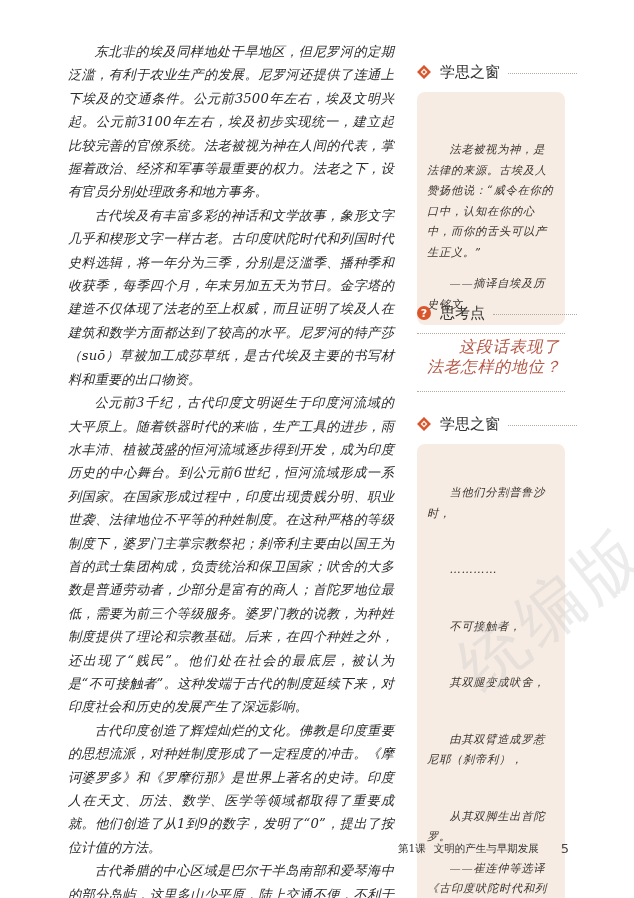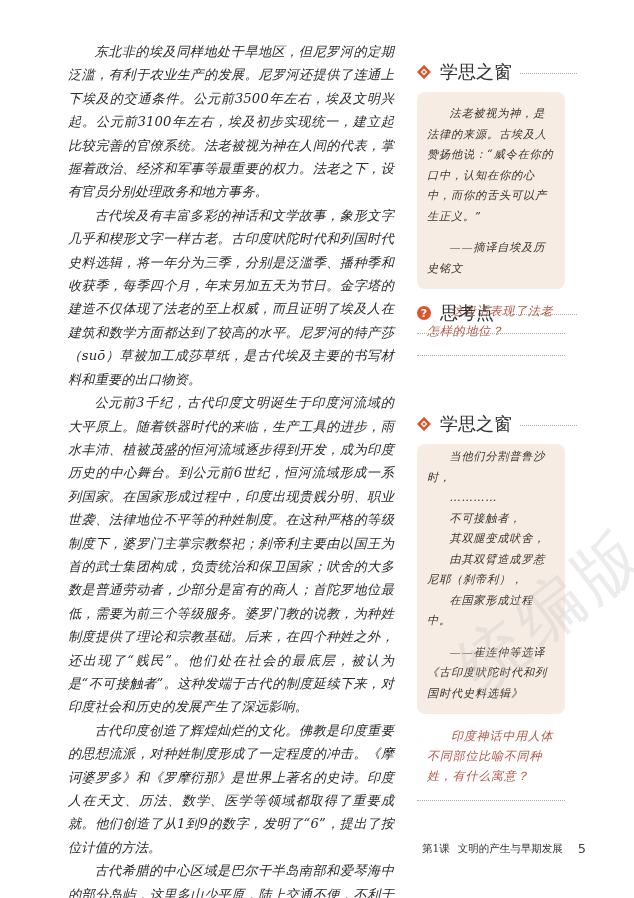--- a/index.html
+++ b/index.html
@@ -12,65 +12,65 @@
     text-align: justify;
   }
   .main-col p { text-indent: 2em; font-style: italic; }
 
   .side-col { position: absolute; left: 417px; width: 160px; }
 
   .side-header { display: flex; align-items: center; height: 20px; }
   .side-header .icon { width: 14px; height: 14px; margin-right: 9px; flex: none; }
   .side-header .title {
     font-family: "DejaVu Sans", "Liberation Sans", sans-serif;
-    font-size: 18px; color: #333; white-space: nowrap; margin-right: 8px;
+    font-size: 15px; color: #333; white-space: nowrap; margin-right: 8px;
   }
   .side-header .rule { flex: 1; border-top: 1px dotted #b8a9a0; height: 0; margin-top: 2px; }
 
   .quote-box {
     background: #f6ece3; border-radius: 8px;
     padding: 12px 10px 10px 10px; margin-top: 10px; margin-right: 12px;
     font-size: 11.2px; line-height: 20.5px; color: #3b3430; font-style: italic;
     letter-spacing: 0.8px;
   }
-  .quote-box .indent { text-indent: 2em; }
+  .quote-box .indent { text-indent: 2em; margin-top: 36px; }
   .quote-box .src { text-indent: 2em; margin-top: 11px; }
 
   .question {
-    color: #b45745; font-size: 12px; line-height: 20px; font-style: italic;
+    color: #b45745; font-size: 16px; line-height: 20px; font-style: italic;
     letter-spacing: 0.8px; padding: 12px 14px 0 10px;
   }
   .question .indent { text-indent: 2em; }
   .dotted-sep { border-top: 1px dotted #b8a9a0; margin: 14px 12px 0 0; height: 0; }
 
   .watermark {
     position: absolute; left: 440px; top: 640px;
     font-size: 66px; color: rgba(200,200,200,0.35);
     transform: rotate(-38deg); transform-origin: left top;
     letter-spacing: 6px; white-space: nowrap; pointer-events: none;
     font-family: "DejaVu Serif", serif;
   }
 
   .footer {
-    position: absolute; top: 841px; left: 422px;
+    position: absolute; top: 841px; left: 398px;
     display: flex; align-items: flex-end;
     font-size: 10.5px; color: #333;
   }
   .footer .lesson { margin-right: 8px; }
-  .footer .lesson-title { margin-right: 15px; }
+  .footer .lesson-title { margin-right: 22px; }
   .footer .page-num { font-family: "DejaVu Sans", sans-serif; font-size: 13px; color: #444; }
 </style>
 </head>
 <body>
 
 <div class="main-col">
   <p>东北非的埃及同样地处干旱地区，但尼罗河的定期泛滥，有利于农业生产的发展。尼罗河还提供了连通上下埃及的交通条件。公元前3500年左右，埃及文明兴起。公元前3100年左右，埃及初步实现统一，建立起比较完善的官僚系统。法老被视为神在人间的代表，掌握着政治、经济和军事等最重要的权力。法老之下，设有官员分别处理政务和地方事务。</p>
   <p>古代埃及有丰富多彩的神话和文学故事，象形文字几乎和楔形文字一样古老。古印度吠陀时代和列国时代史料选辑，将一年分为三季，分别是泛滥季、播种季和收获季，每季四个月，年末另加五天为节日。金字塔的建造不仅体现了法老的至上权威，而且证明了埃及人在建筑和数学方面都达到了较高的水平。尼罗河的特产莎（suō）草被加工成莎草纸，是古代埃及主要的书写材料和重要的出口物资。</p>
   <p>公元前3千纪，古代印度文明诞生于印度河流域的大平原上。随着铁器时代的来临，生产工具的进步，雨水丰沛、植被茂盛的恒河流域逐步得到开发，成为印度历史的中心舞台。到公元前6世纪，恒河流域形成一系列国家。在国家形成过程中，印度出现贵贱分明、职业世袭、法律地位不平等的种姓制度。在这种严格的等级制度下，婆罗门主掌宗教祭祀；刹帝利主要由以国王为首的武士集团构成，负责统治和保卫国家；吠舍的大多数是普通劳动者，少部分是富有的商人；首陀罗地位最低，需要为前三个等级服务。婆罗门教的说教，为种姓制度提供了理论和宗教基础。后来，在四个种姓之外，还出现了“贱民”。他们处在社会的最底层，被认为是“不可接触者”。这种发端于古代的制度延续下来，对印度社会和历史的发展产生了深远影响。</p>
-  <p>古代印度创造了辉煌灿烂的文化。佛教是印度重要的思想流派，对种姓制度形成了一定程度的冲击。《摩诃婆罗多》和《罗摩衍那》是世界上著名的史诗。印度人在天文、历法、数学、医学等领域都取得了重要成就。他们创造了从1到9的数字，发明了“6”，提出了按位计值的方法。</p>
+  <p>古代印度创造了辉煌灿烂的文化。佛教是印度重要的思想流派，对种姓制度形成了一定程度的冲击。《摩诃婆罗多》和《罗摩衍那》是世界上著名的史诗。印度人在天文、历法、数学、医学等领域都取得了重要成就。他们创造了从1到9的数字，发明了“0”，提出了按位计值的方法。</p>
   <p>古代希腊的中心区域是巴尔干半岛南部和爱琴海中的部分岛屿，这里多山少平原，陆上交通不便，不利于地区性大国的兴起。公元前2千纪，这里曾诞生克里特文明和迈锡尼文明。公元前8—前6世纪，城邦逐渐发展起来。它们数量众多，典型特征是小国寡民，公民直接参与国家管</p>
 </div>
 
 <div class="side-col" style="top:62px;">
   <div class="side-header">
     <svg class="icon" viewBox="0 0 14 14">
       <rect x="2" y="2" width="10" height="10" transform="rotate(45 7 7)" fill="#d9562d"></rect>
       <rect x="4.6" y="4.6" width="4.8" height="4.8" transform="rotate(45 7 7)" fill="#fff"></rect>
       <rect x="5.8" y="5.8" width="2.4" height="2.4" transform="rotate(45 7 7)" fill="#d9562d"></rect>
     </svg>
@@ -108,21 +108,21 @@
     </svg>
     <span class="title">学思之窗</span>
     <span class="rule"></span>
   </div>
   <div class="quote-box" style="padding-top:3px;">
     <div class="indent">当他们分割普鲁沙时，</div>
     <div class="indent">…………</div>
     <div class="indent">不可接触者，</div>
     <div class="indent">其双腿变成吠舍，</div>
     <div class="indent">由其双臂造成罗惹尼耶（刹帝利），</div>
-    <div class="indent">在国家形成过程中。</div>
+    <div class="indent">从其双脚生出首陀罗。</div>
     <div class="src">——崔连仲等选译《古印度吠陀时代和列国时代史料选辑》</div>
   </div>
   <div class="question">
     <div class="indent">印度神话中用人体不同部位比喻不同种姓，有什么寓意？</div>
   </div>
   <div class="dotted-sep"></div>
 </div>
 
 <div class="watermark">统编版</div>
 

